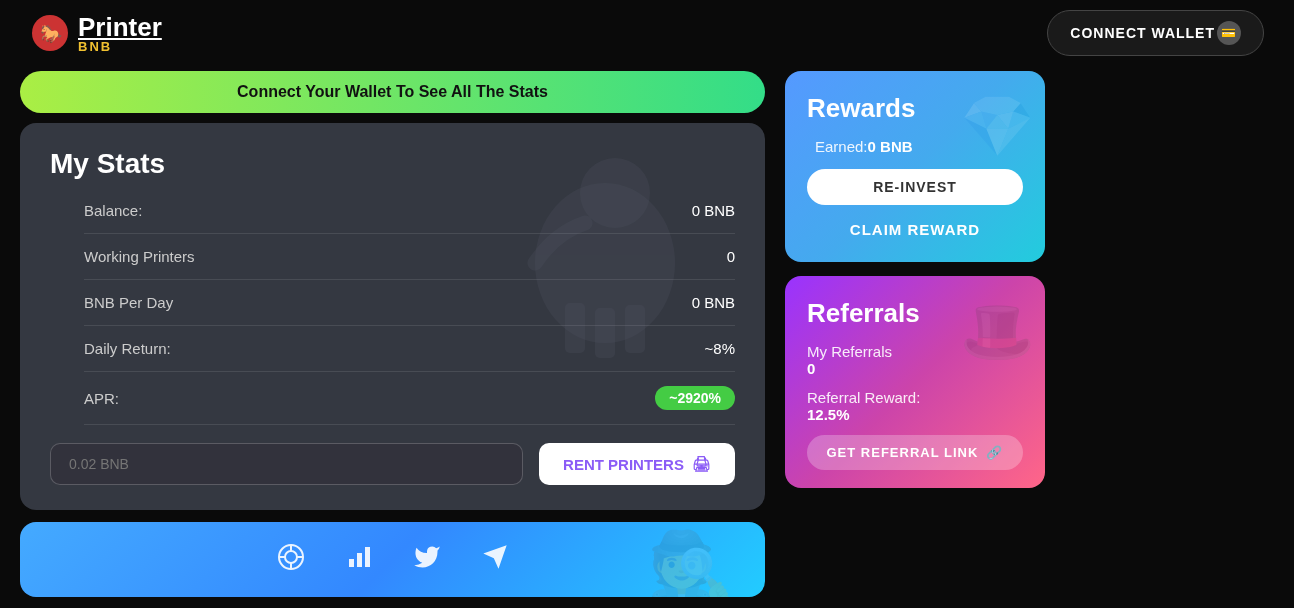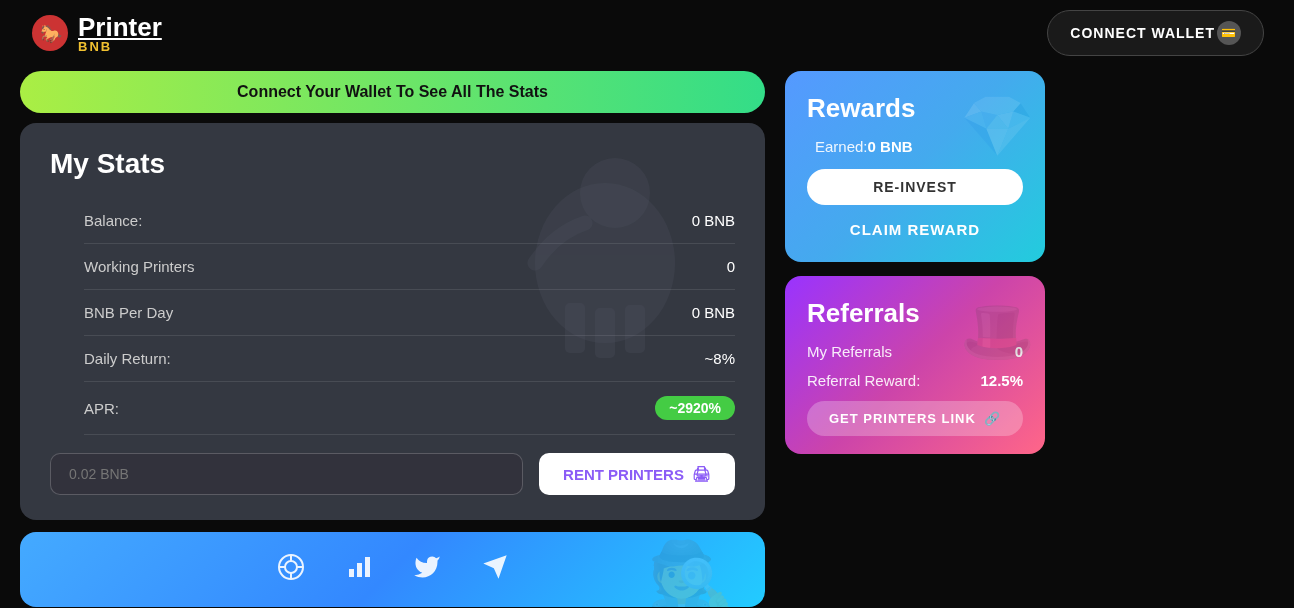--- a/index.html
+++ b/index.html
@@ -110,21 +110,21 @@
       width: 200px;
       height: 220px;
       opacity: 0.25;
       pointer-events: none;
     }
     
     .stats-title {
       color: white;
       font-size: 28px;
       font-weight: bold;
-      margin-bottom: 18px;
+      margin-bottom: 8px;
     }
     .stat-row {
       display: flex;
       justify-content: space-between;
       align-items: center;
       padding: 14px 0;
       border-bottom: 1px solid rgba(255,255,255,0.1);
       color: white;
       margin-left: 34px;
     }
@@ -287,20 +287,21 @@
       font-size: 60px;
       opacity: 0.15;
       color: white;
     }
     .ref-row {
       display: flex;
       justify-content: space-between;
       color: white;
       font-size: 15px;
       margin-bottom: 12px;
+      flex-direction: column;
     }
     .ref-label { color: rgba(255,255,255,0.9); }
     .ref-value { font-weight: bold; }
     .get-referral-btn {
       background: rgba(255,255,255,0.25);
       color: white;
       border: none;
       border-radius: 30px;
       padding: 10px;
       width: 100%;
@@ -444,19 +445,19 @@
       <h2 class="card-title">Referrals</h2>
       <div class="ref-row">
         <span class="ref-label">My Referrals</span>
         <span class="ref-value">0</span>
       </div>
       <div class="ref-row">
         <span class="ref-label">Referral Reward:</span>
         <span class="ref-value">12.5%</span>
       </div>
       <button class="get-referral-btn">
-        <span>GET PRINTERS LINK</span>
+        <span>GET REFERRAL LINK</span>
         <span>🔗</span>
       </button>
     </div>
 
   </div>
 </div>
 
 </body></html>

